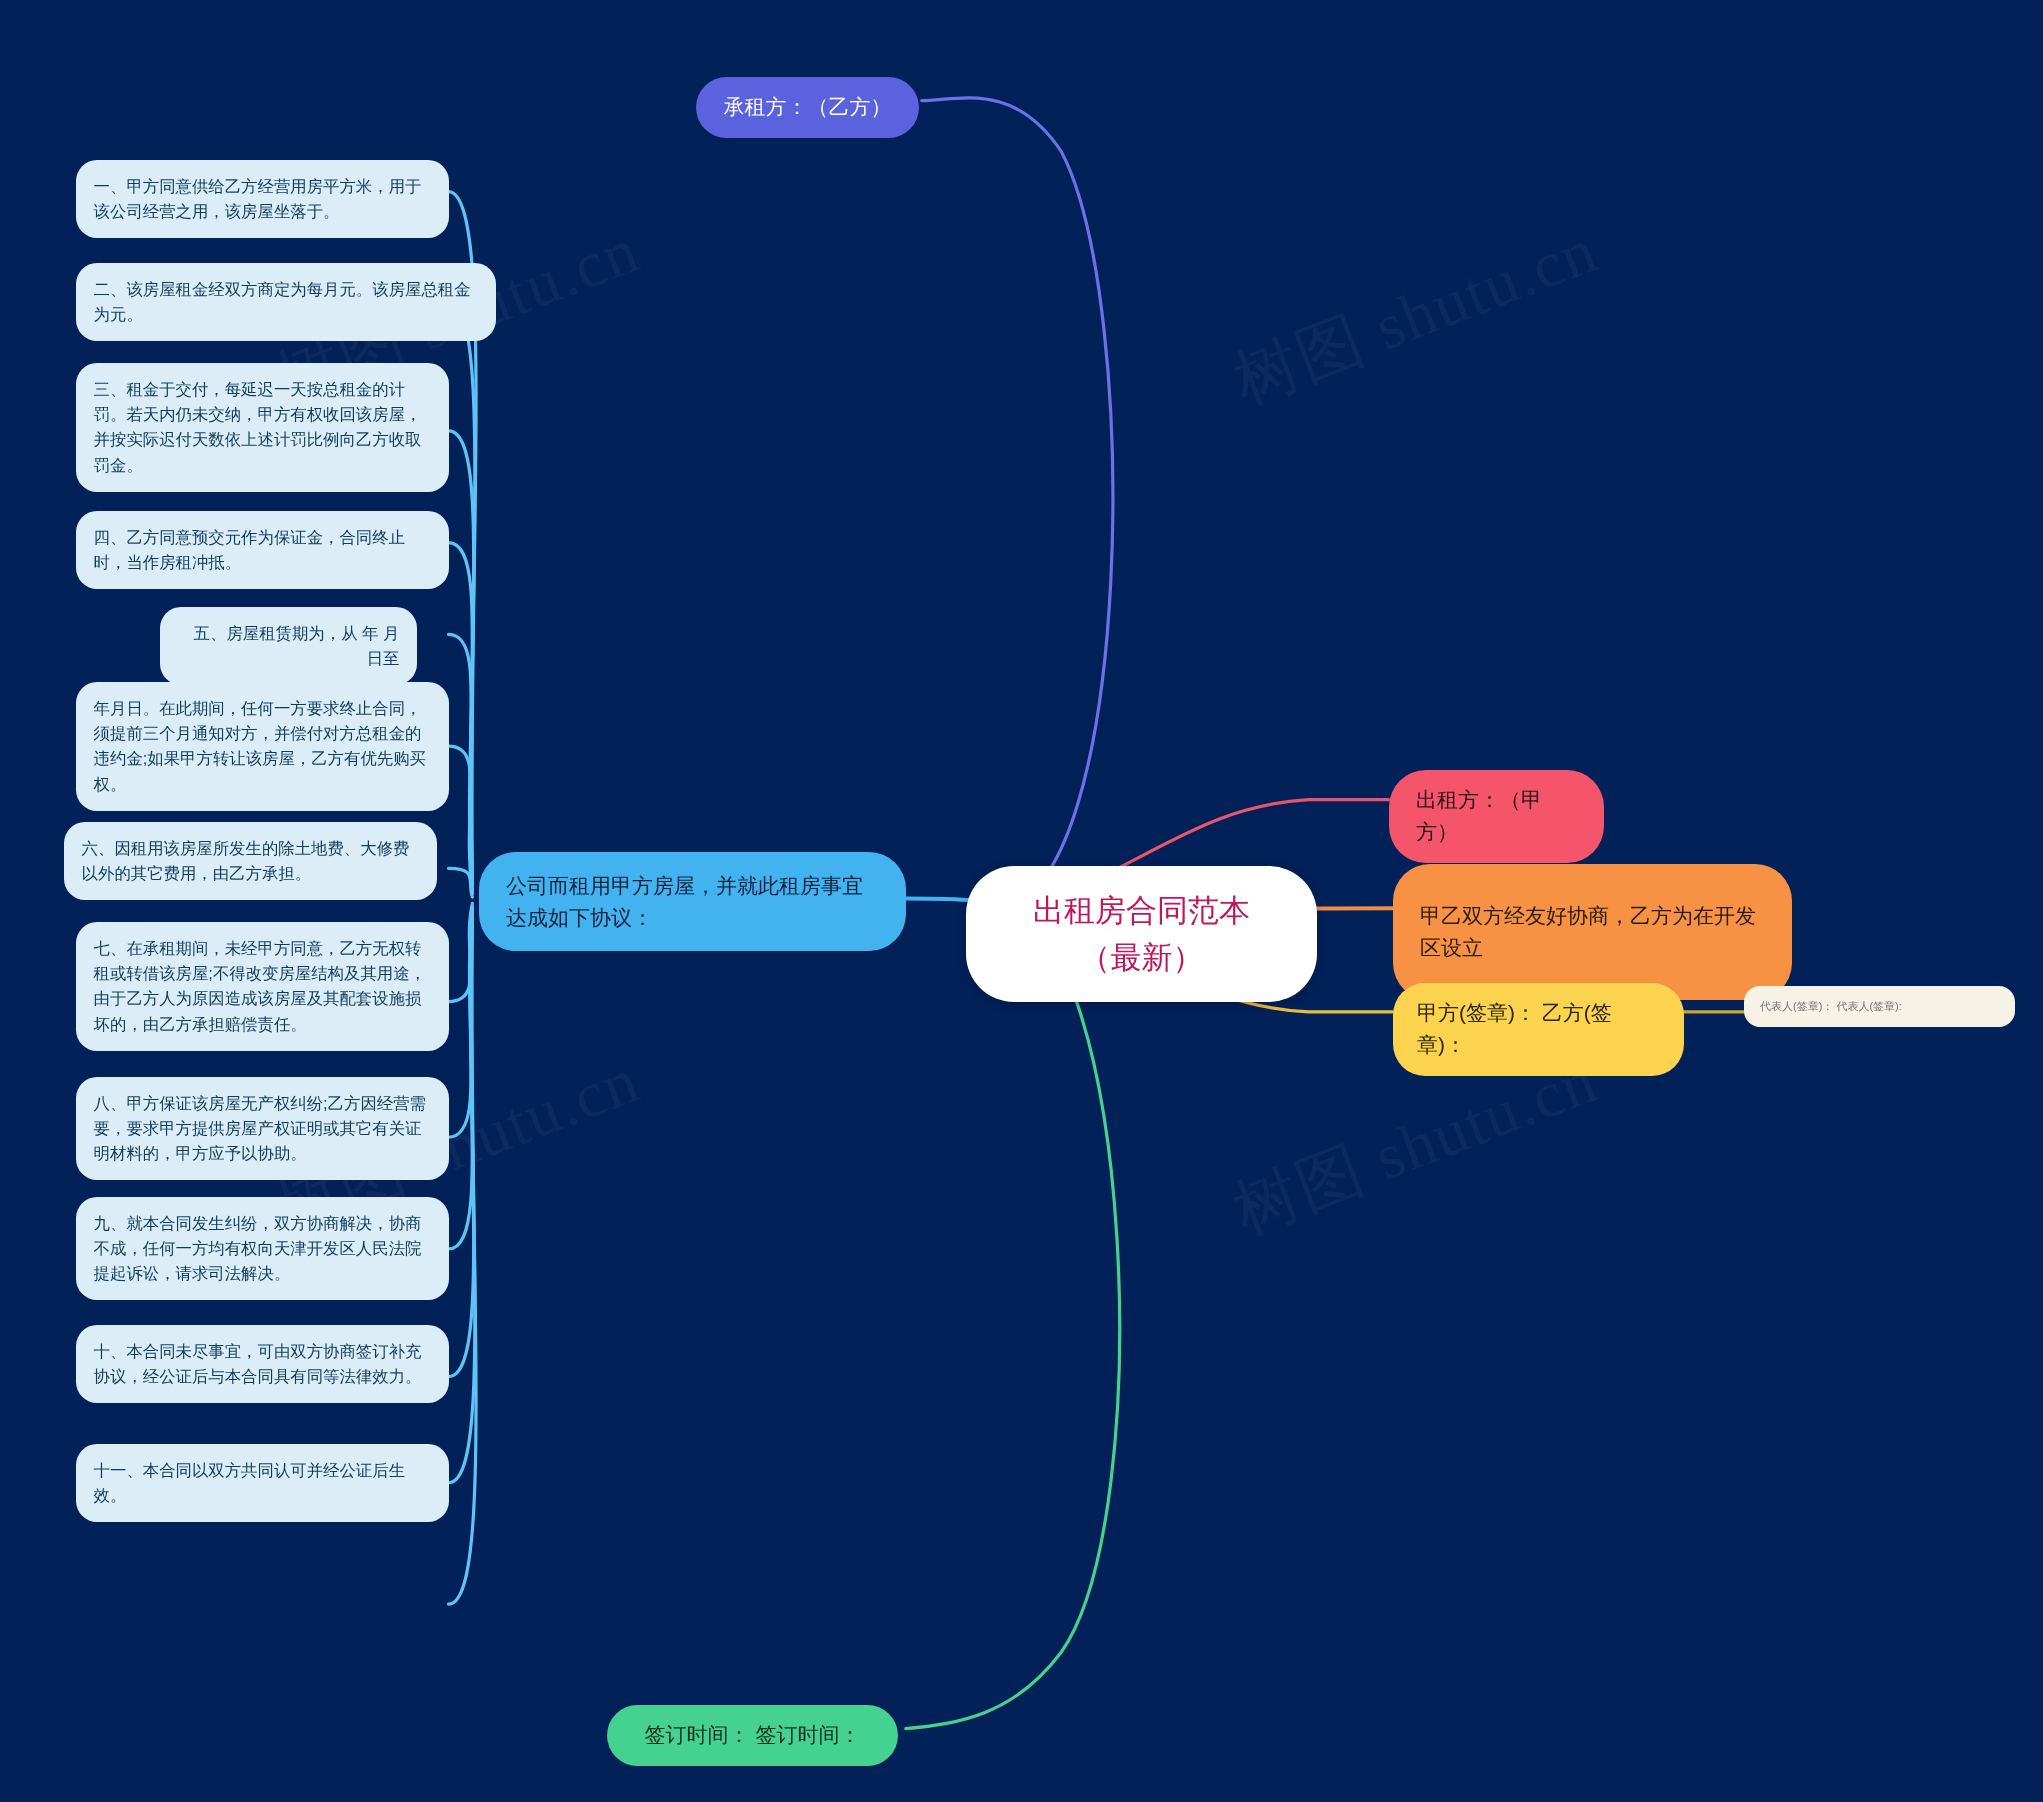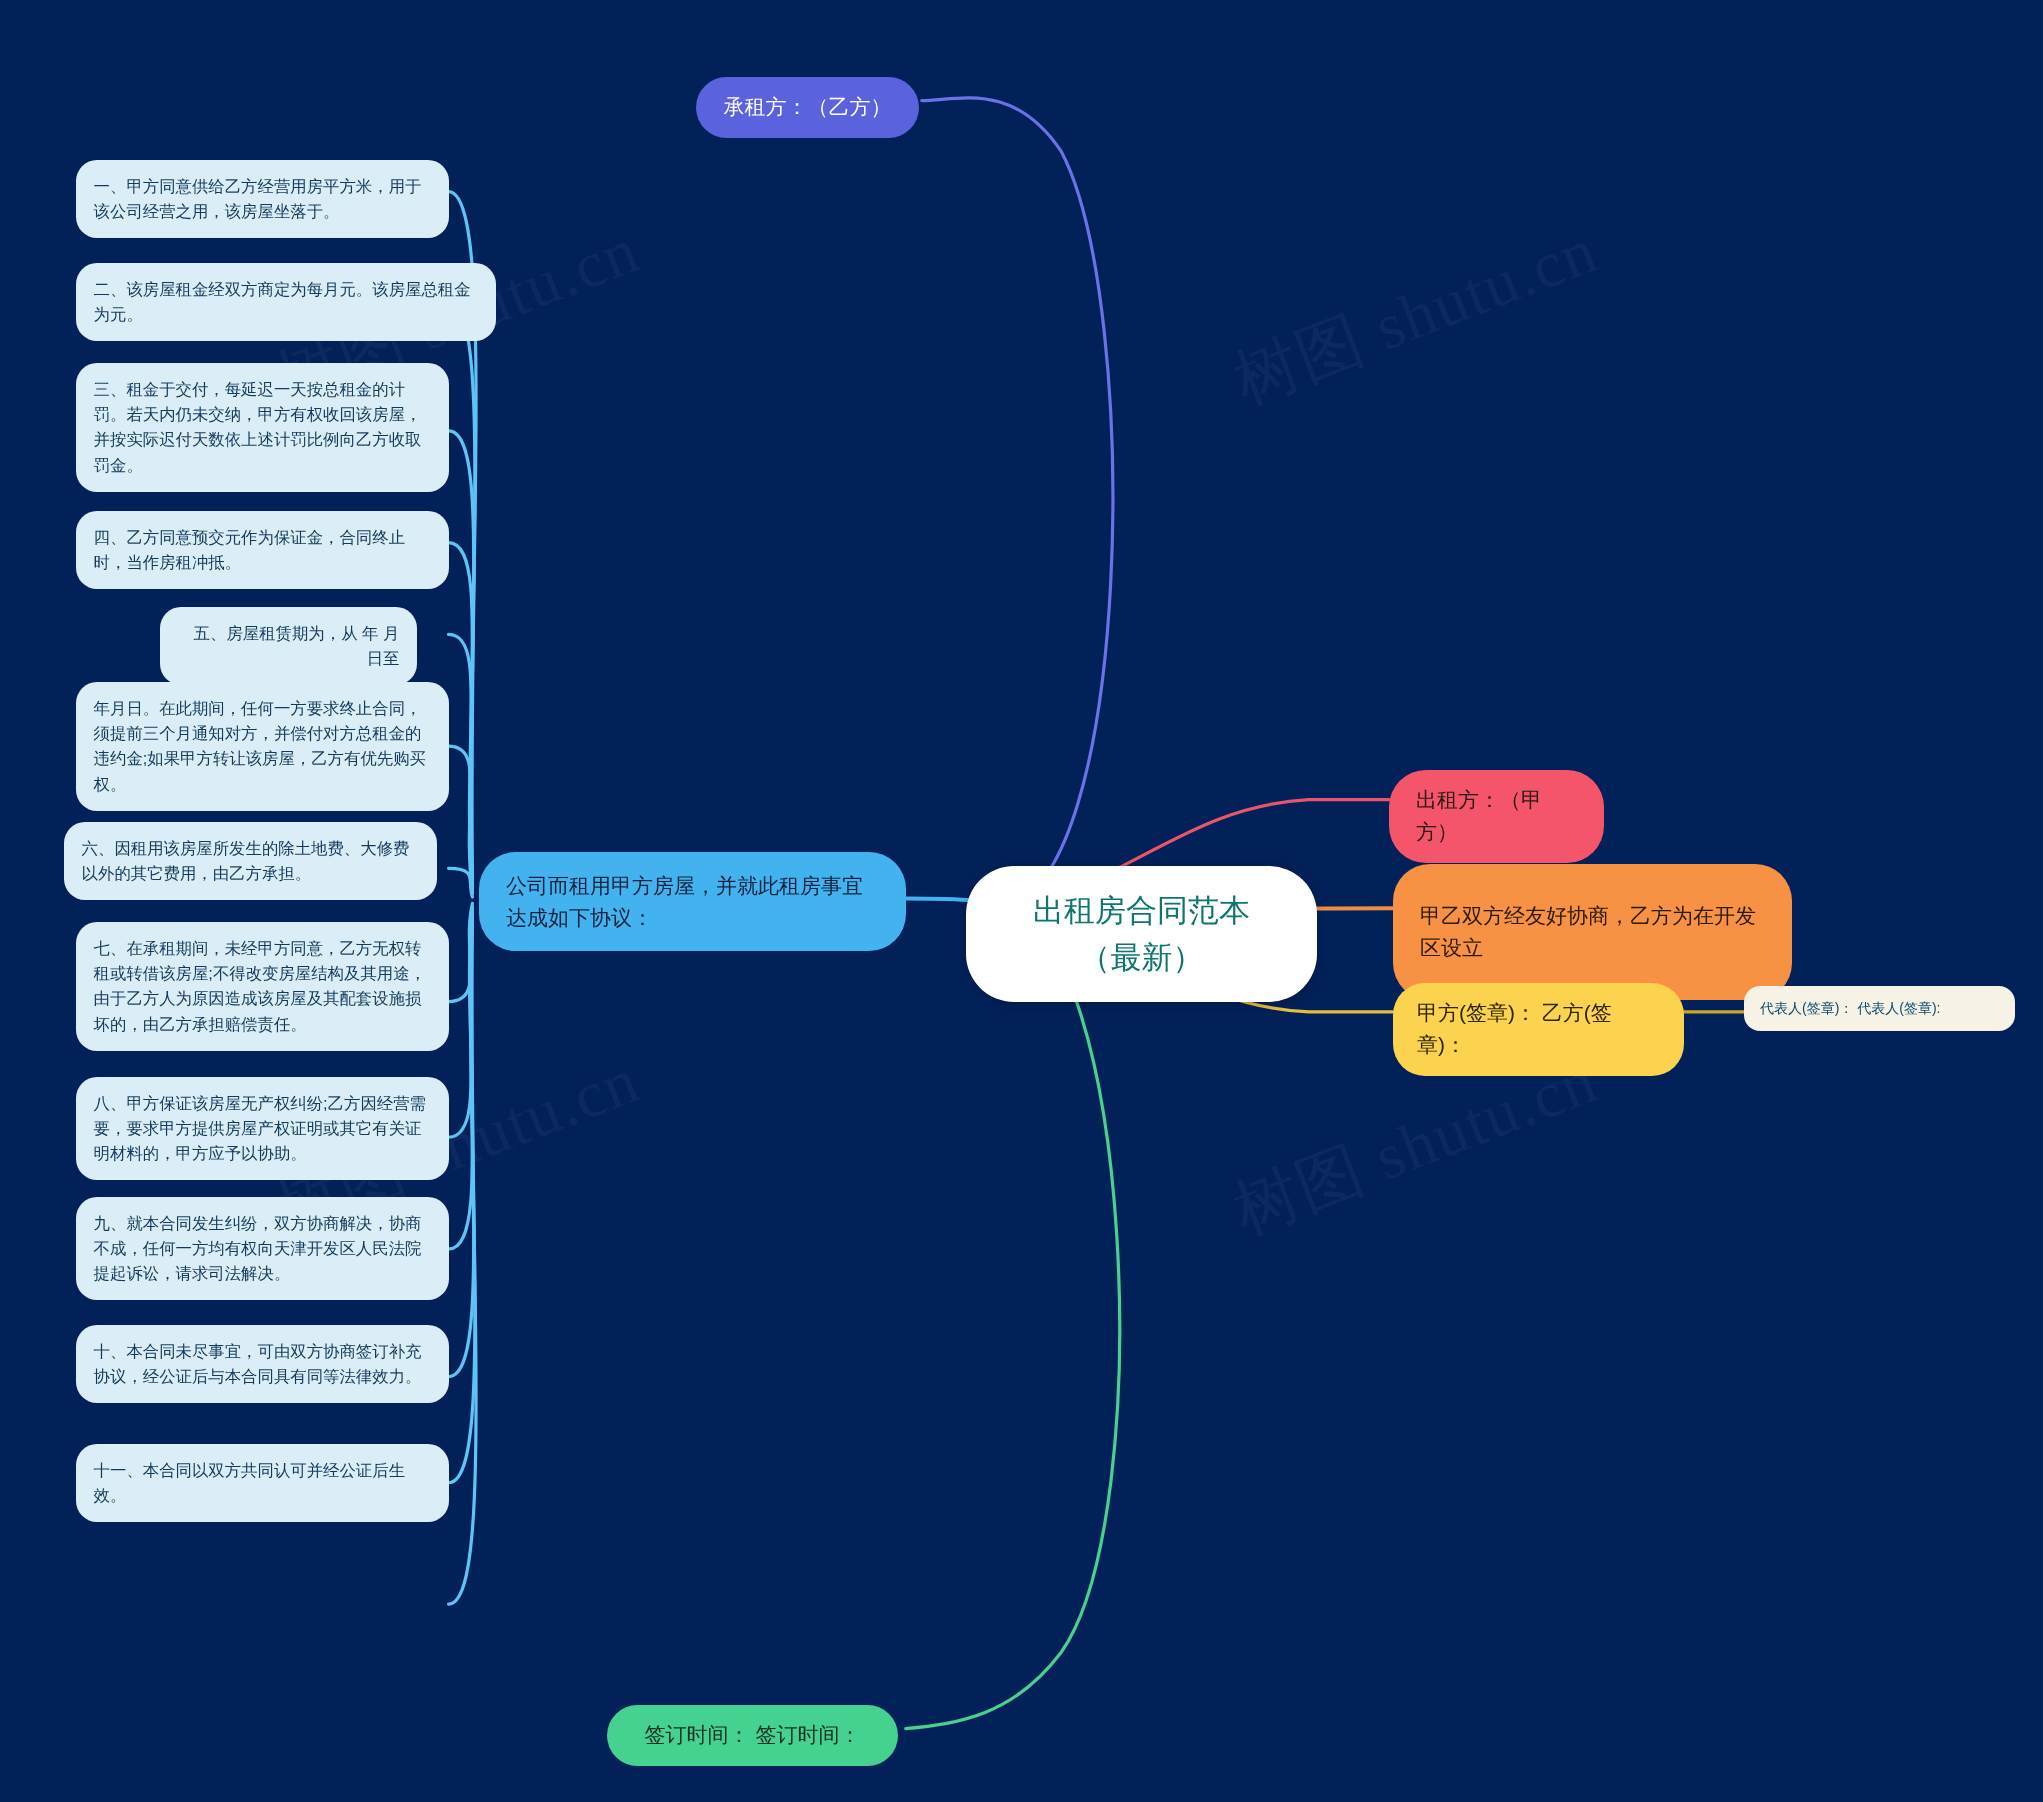--- a/index.html
+++ b/index.html
@@ -29,21 +29,21 @@
     position:absolute;box-sizing:border-box;
     border-radius:32px;
     display:flex;align-items:center;
     line-height:1.52;
     z-index:5;
   }
   .node span{display:block;width:100%;}
 
   
   .central{
-    background:#ffffff;color:#0f766e;
+    background:#ffffff;color:#be185d;
     border-radius:48px;
     font-size:31px;
     padding:21px 37px;
     justify-content:center;
     text-align:center;
     box-shadow:0 1.6px 8px rgba(0,0,0,.25);
   }
 
   
   .br-blue{background:#43b3f0;color:#10213b;font-size:21px;padding:17.6px 27px;border-radius:37px;}
@@ -52,21 +52,21 @@
   .br-orange{background:#f79244;color:#2a1a08;font-size:21px;padding:36px 27px;border-radius:37px;}
   .br-yellow{background:#fbd34f;color:#2e2505;font-size:21px;padding:14.4px 24px;border-radius:32px;}
   .br-green{background:#45d190;color:#14301f;font-size:21px;padding:14.4px 27px;border-radius:37px;text-align:center;justify-content:center;}
 
   
   .leaf-blue{
     background:#dbeef7;color:#123a5c;font-size:16.4px;
     padding:13.6px 17.6px;border-radius:21px;line-height:1.55;
   }
   .leaf-cream{
-    background:#f7f2e6;color:#0c4a6e;font-size:14px;
+    background:#f7f2e6;color:#737373;font-size:11px;
     padding:12px 16px;border-radius:16px;line-height:1.5;
   }
   .ta-right{text-align:right;}
 </style>
 </head>
 <body>
 
 <div id="stage">
 
   <div class="wm-layer">

